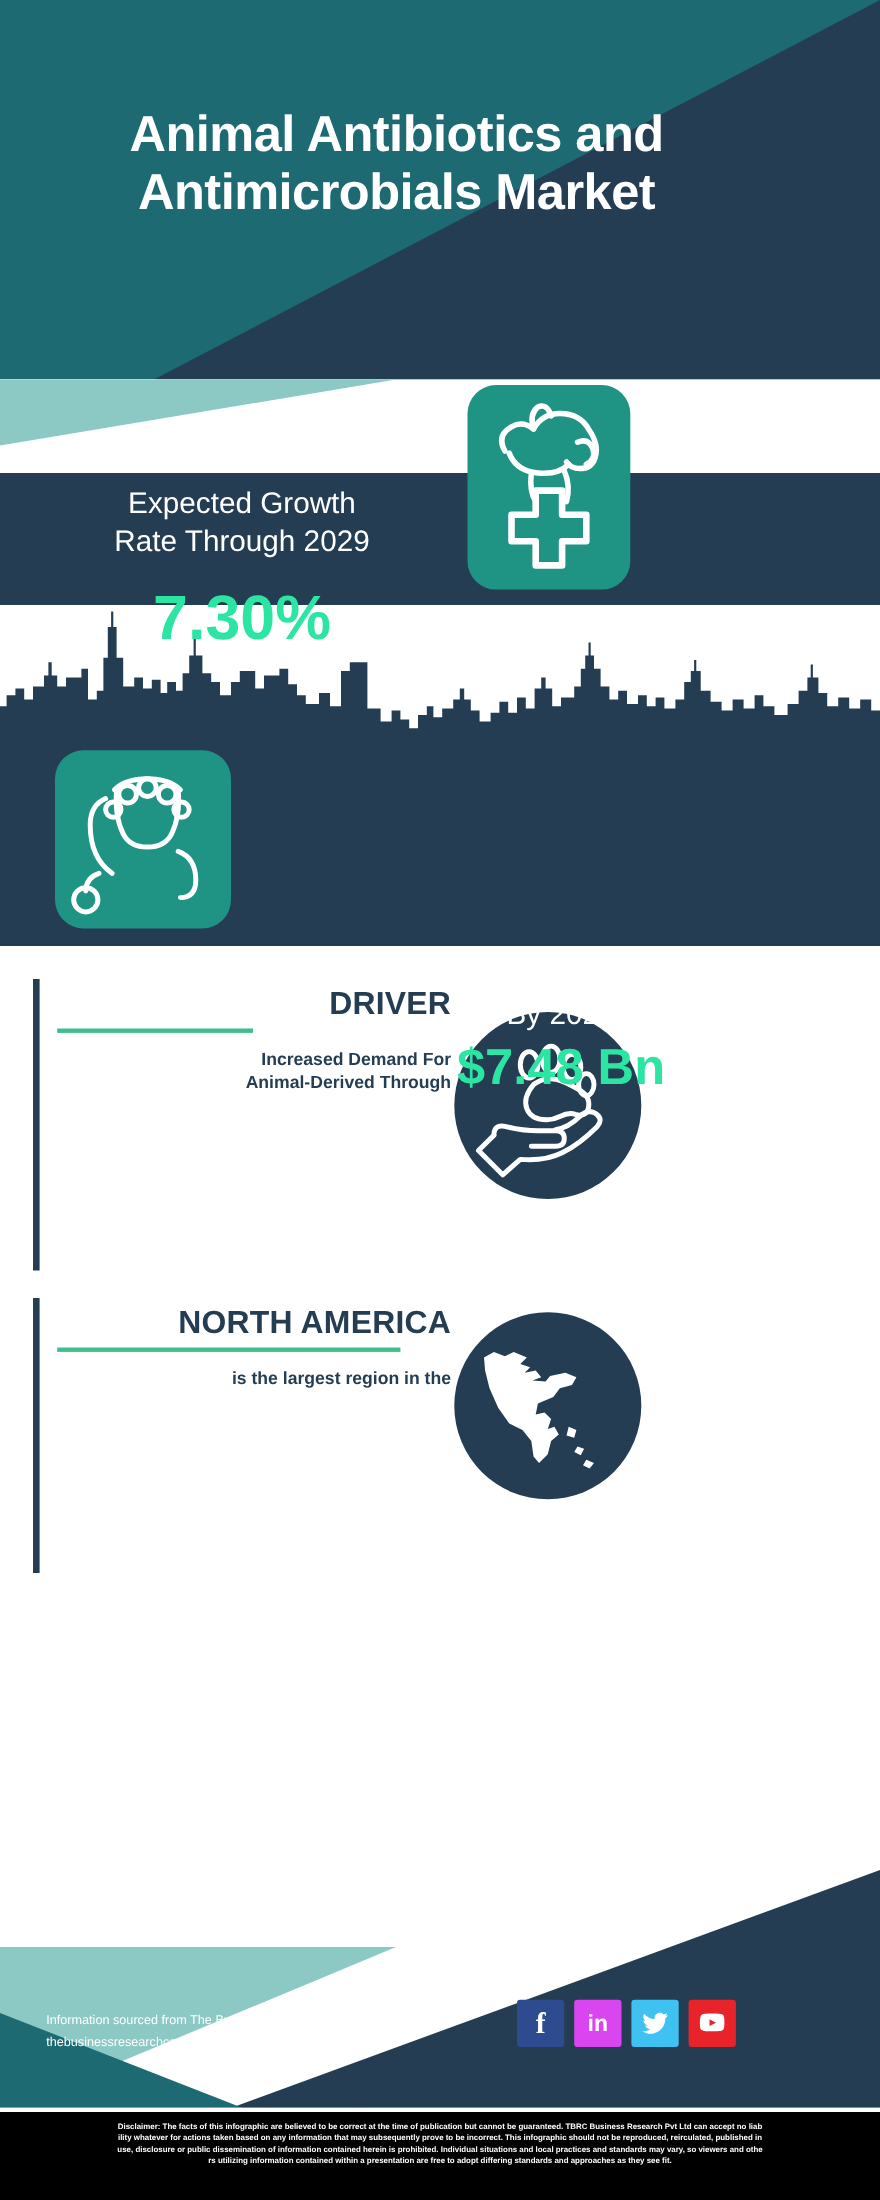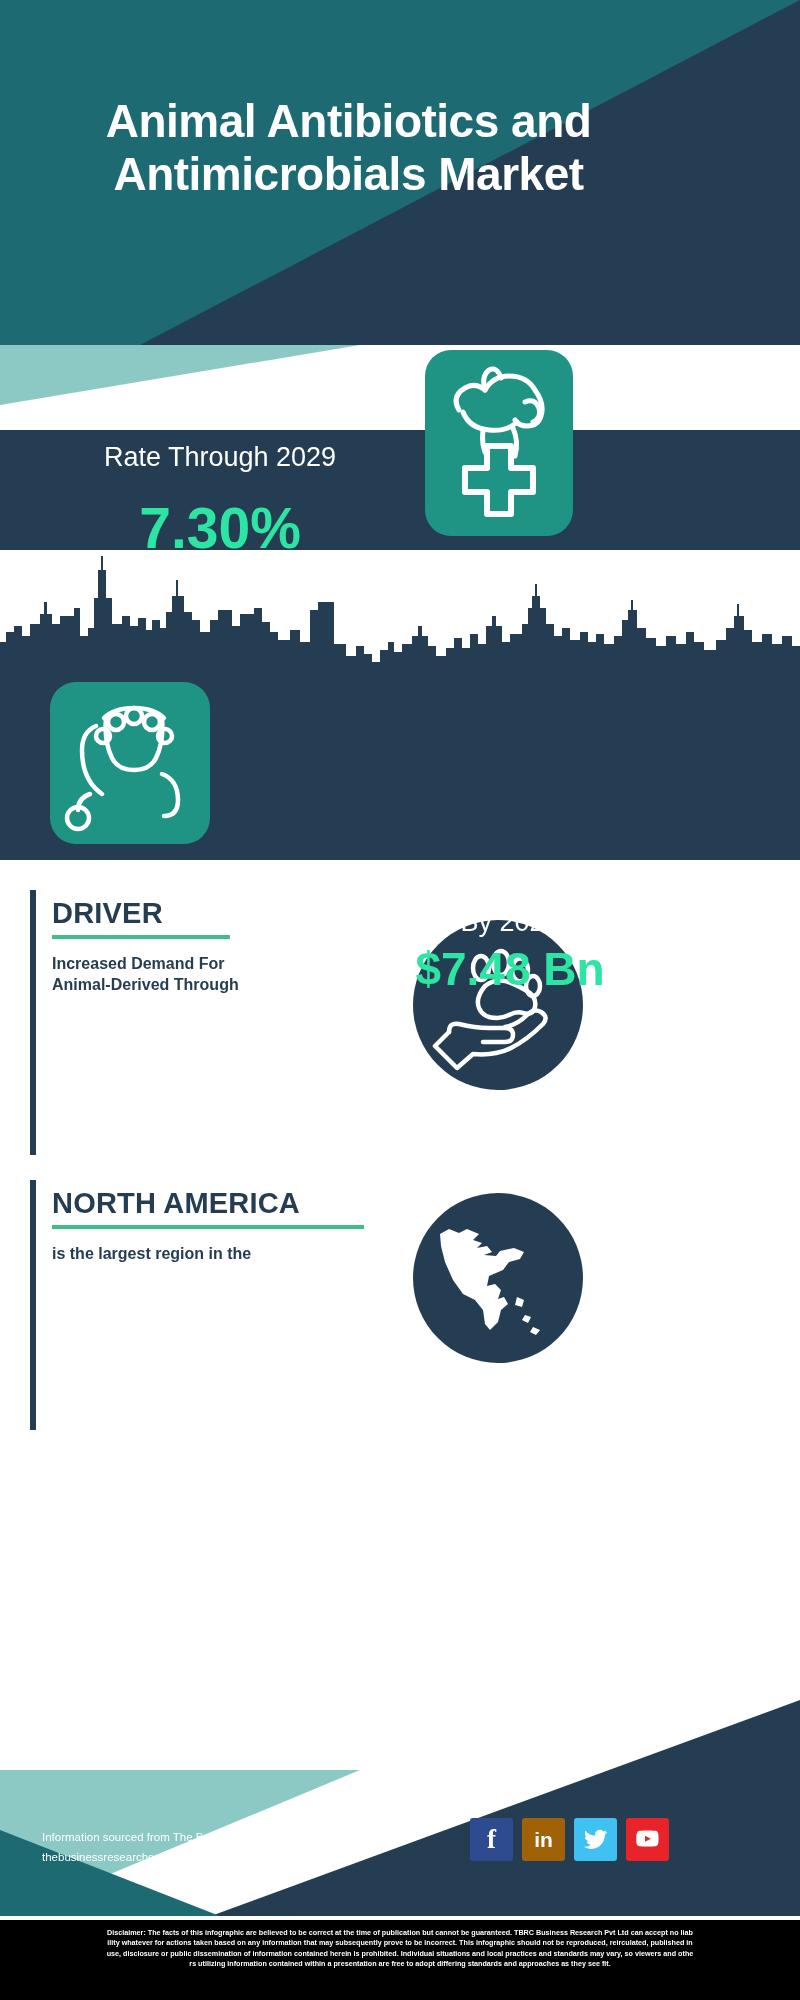--- a/index.html
+++ b/index.html
@@ -14,21 +14,21 @@
 
   
   .header {
     position:absolute; left:0; top:0; width:800px; height:345px;
     background:#1d6a72; overflow:hidden;
   }
   .header-diag {
     position:absolute; left:0; top:0; width:800px; height:345px;
   }
   .header-title {
-    position:absolute; left:4px; top:95px; width:689px;
+    position:absolute; left:16px; top:95px; width:689px;
     text-align:center; color:#ffffff;
     font-size:46px; font-weight:bold; line-height:1.16;
     letter-spacing:-0.5px; z-index:3; padding:0 28px;
   }
 
   
   .wedge-band {
     position:absolute; left:0; top:345px; width:800px; height:85px;
     background:#ffffff; overflow:hidden;
   }
@@ -55,21 +55,21 @@
   .skyline-svg { position:absolute; left:0; top:0; width:800px; height:120px; }
   .mkt-text {
     position:absolute; left:290px; top:870px; width:440px;
     text-align:center; color:#ffffff; z-index:6;
   }
   .mkt-label { font-size:27px; line-height:1.28; }
   .mkt-value { font-size:46px; font-weight:bold; color:#2de5a3; margin-top:6px; line-height:1.05; }
 
   
   .cards { position:absolute; left:0; top:860px; width:800px; height:820px; background:#ffffff; }
-  .card { position:absolute; }
+  .card { position:absolute;text-align:right; }
   .card-bar { position:absolute; left:0; top:0; width:6px; background:#253d53; }
   .card-title {
     font-size:29px; font-weight:bold; color:#253d53;
     letter-spacing:0.2px; line-height:1.1;
   }
   .card-underline { height:4px; background:#3fbd8b; margin-top:5px; }
   .card-body {
     font-size:16px; font-weight:bold; color:#253d53;
     line-height:1.3; margin-top:15px;
   }
@@ -87,21 +87,21 @@
     position:absolute; left:42px; top:1828px; color:#ffffff;
     font-size:11.5px; line-height:1.7; z-index:8;
   }
   .socials { position:absolute; left:470px; top:1818px; display:flex; gap:9px; z-index:8; }
   .soc {
     width:43px; height:43px; border-radius:3px;
     display:flex; align-items:center; justify-content:center;
     color:#ffffff; font-weight:bold;
   }
   .soc-fb { background:#2d4b8e; font-size:27px; font-family:"Liberation Serif", serif; }
-  .soc-li { background:#a16207; font-size:21px; }
+  .soc-li { background:#d946ef; font-size:21px; }
   .soc-tw { background:#3fc1f2; }
   .soc-yt { background:#e8242a; }
 
   .disclaimer {
     position:absolute; left:0; top:1920px; width:800px; height:80px;
     background:#000000; color:#ffffff;
     font-size:7.2px; line-height:1.45; text-align:center;
     padding:8px 10px 0 10px; font-weight:bold;
   }
   .disc-line { display:block; }
@@ -127,20 +127,21 @@
     <svg viewBox="0 0 800 85" preserveAspectRatio="none" style="width:800px;height:85px;display:block">
       <rect x="0" y="0" width="800" height="85" fill="#ffffff"></rect>
       <polygon points="0,0 360,0 0,60" fill="#8cc8c4"></polygon>
     </svg>
   </div>
 
   <div class="growth"></div>
   <div style="position:absolute;left:0;top:430px;width:800px;height:120px;z-index:5;"></div>
 
   <div style="position:absolute;left:20px;top:440px;width:400px;text-align:center;color:#fff;z-index:6">
+    <div class="growth-label">Expected Growth</div>
     <div class="growth-label">Rate Through 2029</div>
     <div class="growth-value">7.30%</div>
   </div>
 
   <div class="iconbox-green" style="left:425px;top:350px;width:148px;height:186px;z-index:7">
     <svg viewBox="0 0 148 186" style="width:148px;height:186px">
       <g fill="none" stroke="#ffffff" stroke-width="5" stroke-linejoin="round" stroke-linecap="round">
         <path d="M34 60 q-8 -14 6 -22 q10 -6 20 2 q8 -14 24 -14 q18 0 26 14 q10 14 6 26 q-3 10 -14 10 q-8 0 -12 -6"></path>
         <path d="M100 52 q10 -4 14 6 q3 10 -6 14"></path>
         <path d="M60 40 q-4 -14 4 -20 q8 -4 12 8"></path>

